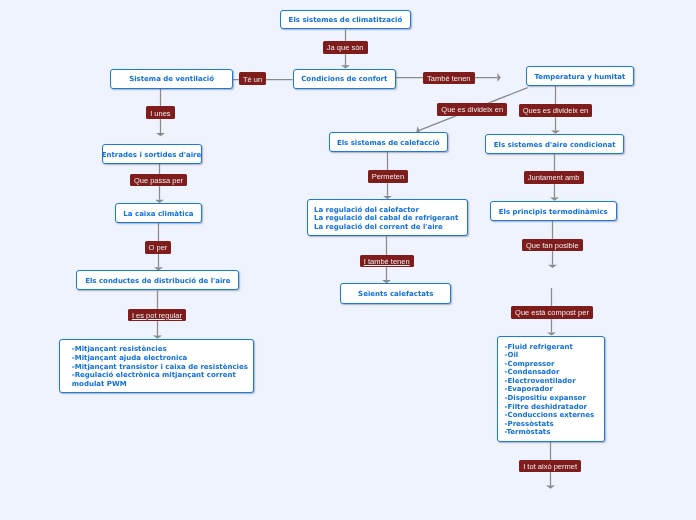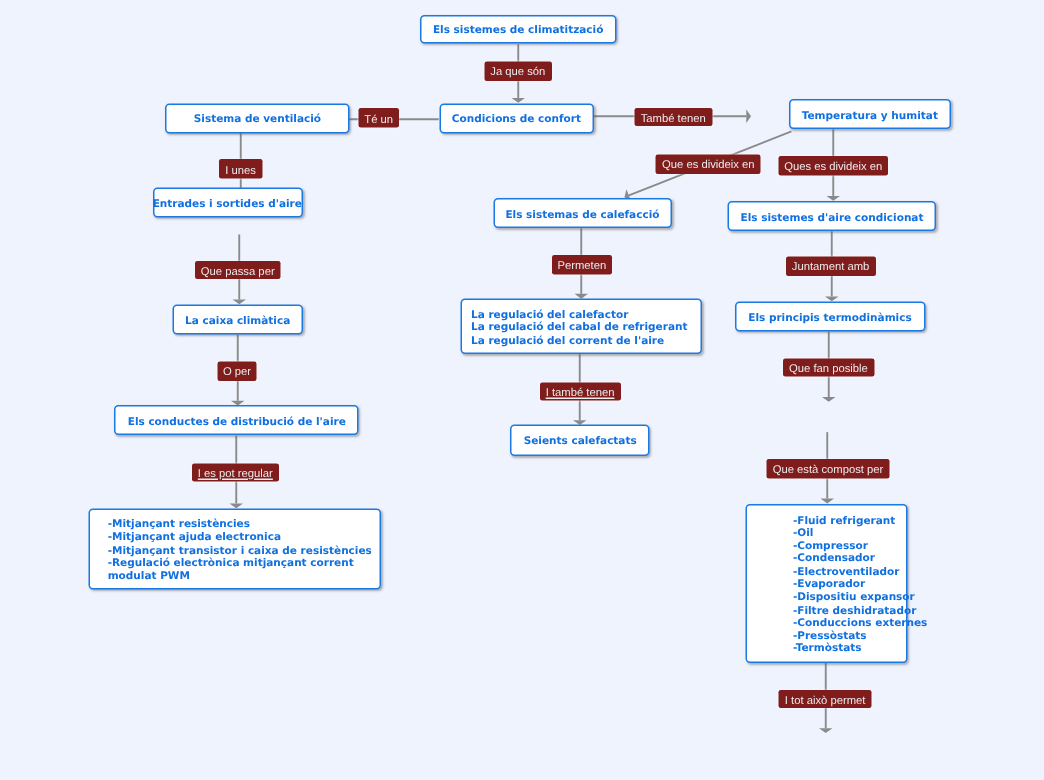--- a/index.html
+++ b/index.html
@@ -88,21 +88,21 @@
     </div>
     <div class="node" style="left: 292.5px; top: 68.5px; width: 103.5px; height: 20.1px;">
       <span class="txt">Condicions de confort</span>
     </div>
     <div class="node" style="left: 110.1px; top: 68.5px; width: 123px; height: 20.1px;">
       <span class="txt">Sistema de ventilació</span>
     </div>
     <div class="node" style="left: 501.7px; top: 66.2px; width: 108.4px; height: 20px; margin-left: 24px;">
       <span class="txt">Temperatura y humitat</span>
     </div>
-    <div class="node" style="left: 101.5px; top: 125px; width: 100px; height: 20.1px;">
+    <div class="node" style="left: 101.5px; top: 144px; width: 100px; height: 20.1px;">
       <span class="txt">Entrades i sortides d'aire</span>
     </div>
     <div class="node" style="left: 114.8px; top: 202.9px; width: 87.3px; height: 20.2px;">
       <span class="txt">La caixa climàtica</span>
     </div>
     <div class="node" style="left: 76.3px; top: 270.4px; width: 163.1px; height: 20.1px;">
       <span class="txt">Els conductes de distribució de l'aire</span>
     </div>
     <div class="node left" style="left: 59.3px; top: 338.8px; width: 194.6px; height: 54.1px; justify-content: center;">
       <span class="txt">-Mitjançant resistències
@@ -112,30 +112,30 @@
 modulat PWM</span>
     </div>
     <div class="node" style="left: 328.5px; top: 132px; width: 119.6px; height: 20.3px;">
       <span class="txt">Els sistemas de calefacció</span>
     </div>
     <div class="node left" style="left: 306.5px; top: 199.1px; width: 161.4px; height: 37px;">
       <span class="txt">La regulació del calefactor
 La regulació del cabal de refrigerant
 La regulació del corrent de l'aire</span>
     </div>
-    <div class="node" style="left: 340.3px; top: 283.3px; width: 93px; height: 20.6px;">
+    <div class="node" style="left: 340.3px; top: 283.3px; width: 111px; height: 20.6px;">
       <span class="txt">Seients calefactats</span>
     </div>
     <div class="node" style="left: 485.2px; top: 133.8px; width: 139px; height: 20.4px;">
       <span class="txt">Els sistemes d'aire condicionat</span>
     </div>
     <div class="node" style="left: 489.8px; top: 200.8px; width: 127px; height: 20.3px;">
       <span class="txt">Els principis termodinàmics</span>
     </div>
-    <div class="node left" style="left: 497.1px; top: 335.6px; width: 108.1px; height: 106.4px; padding-left: 24px;">
+    <div class="node left" style="left: 497.1px; top: 335.6px; width: 108.1px; height: 106.4px;">
       <span class="txt">-Fluid refrigerant
 -Oil
 -Compressor
 -Condensador
 -Electroventilador
 -Evaporador
 -Dispositiu expansor
 -Filtre deshidratador
 -Conduccions externes
 -Pressòstats

